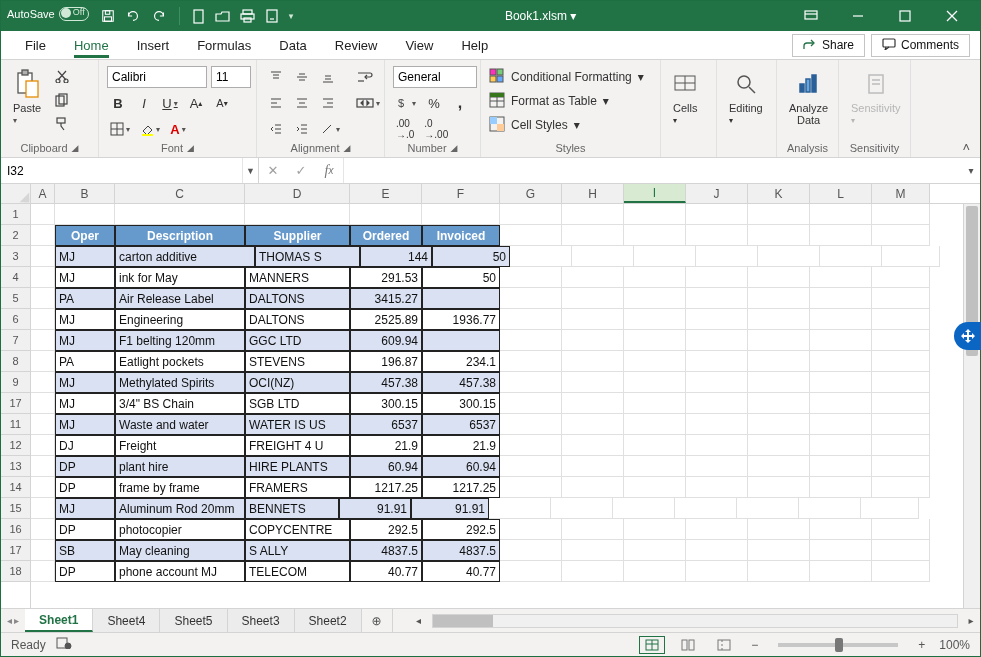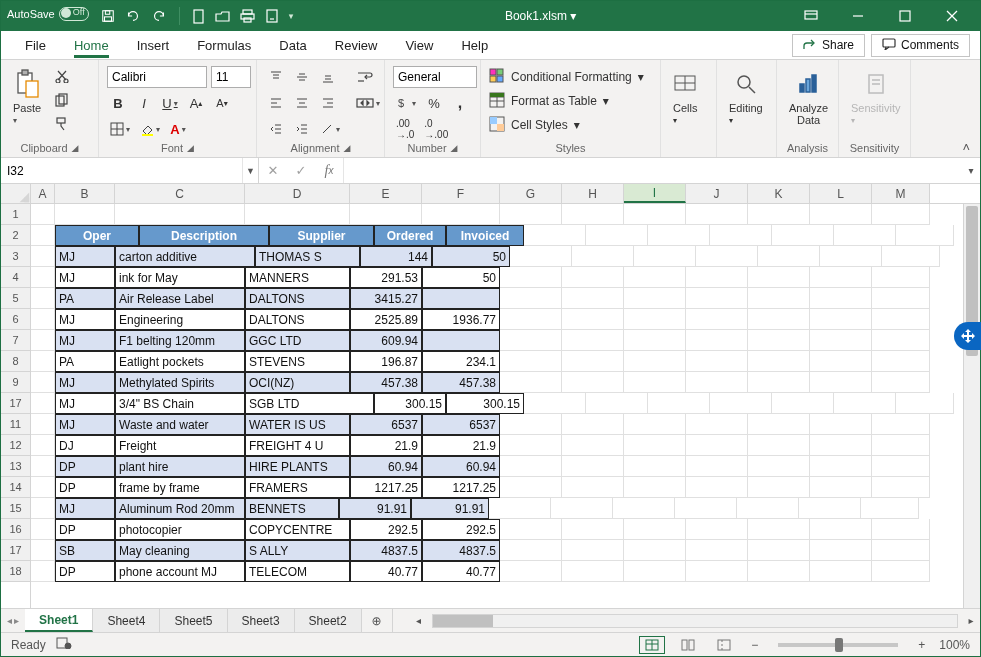--- a/index.html
+++ b/index.html
@@ -610,21 +610,21 @@
             <div class="cell" style="width: 62px;"></div>
             <div class="cell" style="width: 62px;"></div>
             <div class="cell" style="width: 62px;"></div>
             <div class="cell" style="width: 62px;"></div>
             <div class="cell" style="width: 62px;"></div>
             <div class="cell" style="width: 62px;"></div>
             <div class="cell" style="width: 58px;"></div>
           </div>
           <div class="row">
             <div class="cell" style="width: 24px;"></div>
-            <div class="cell hdr" style="width: 84px;">Oper</div>
+            <div class="cell hdr" style="width: 60px;">Oper</div>
             <div class="cell hdr" style="width: 130px;">Description</div>
             <div class="cell hdr" style="width: 105px;">Supplier</div>
             <div class="cell hdr" style="width: 72px;">Ordered</div>
             <div class="cell hdr" style="width: 78px;">Invoiced</div>
             <div class="cell" style="width: 62px;"></div>
             <div class="cell" style="width: 62px;"></div>
             <div class="cell" style="width: 62px;"></div>
             <div class="cell" style="width: 62px;"></div>
             <div class="cell" style="width: 62px;"></div>
             <div class="cell" style="width: 62px;"></div>
@@ -732,21 +732,21 @@
             <div class="cell" style="width: 62px;"></div>
             <div class="cell" style="width: 62px;"></div>
             <div class="cell" style="width: 62px;"></div>
             <div class="cell" style="width: 62px;"></div>
             <div class="cell" style="width: 58px;"></div>
           </div>
           <div class="row">
             <div class="cell" style="width: 24px;"></div>
             <div class="cell tblcell" style="width: 60px;">MJ</div>
             <div class="cell tblcell" style="width: 130px;">3/4" BS Chain</div>
-            <div class="cell tblcell" style="width: 129px;">SGB LTD</div>
+            <div class="cell tblcell" style="width: 105px;">SGB LTD</div>
             <div class="cell tblcell num" style="width: 72px;">300.15</div>
             <div class="cell tblcell num" style="width: 78px;">300.15</div>
             <div class="cell" style="width: 62px;"></div>
             <div class="cell" style="width: 62px;"></div>
             <div class="cell" style="width: 62px;"></div>
             <div class="cell" style="width: 62px;"></div>
             <div class="cell" style="width: 62px;"></div>
             <div class="cell" style="width: 62px;"></div>
             <div class="cell" style="width: 58px;"></div>
           </div>

